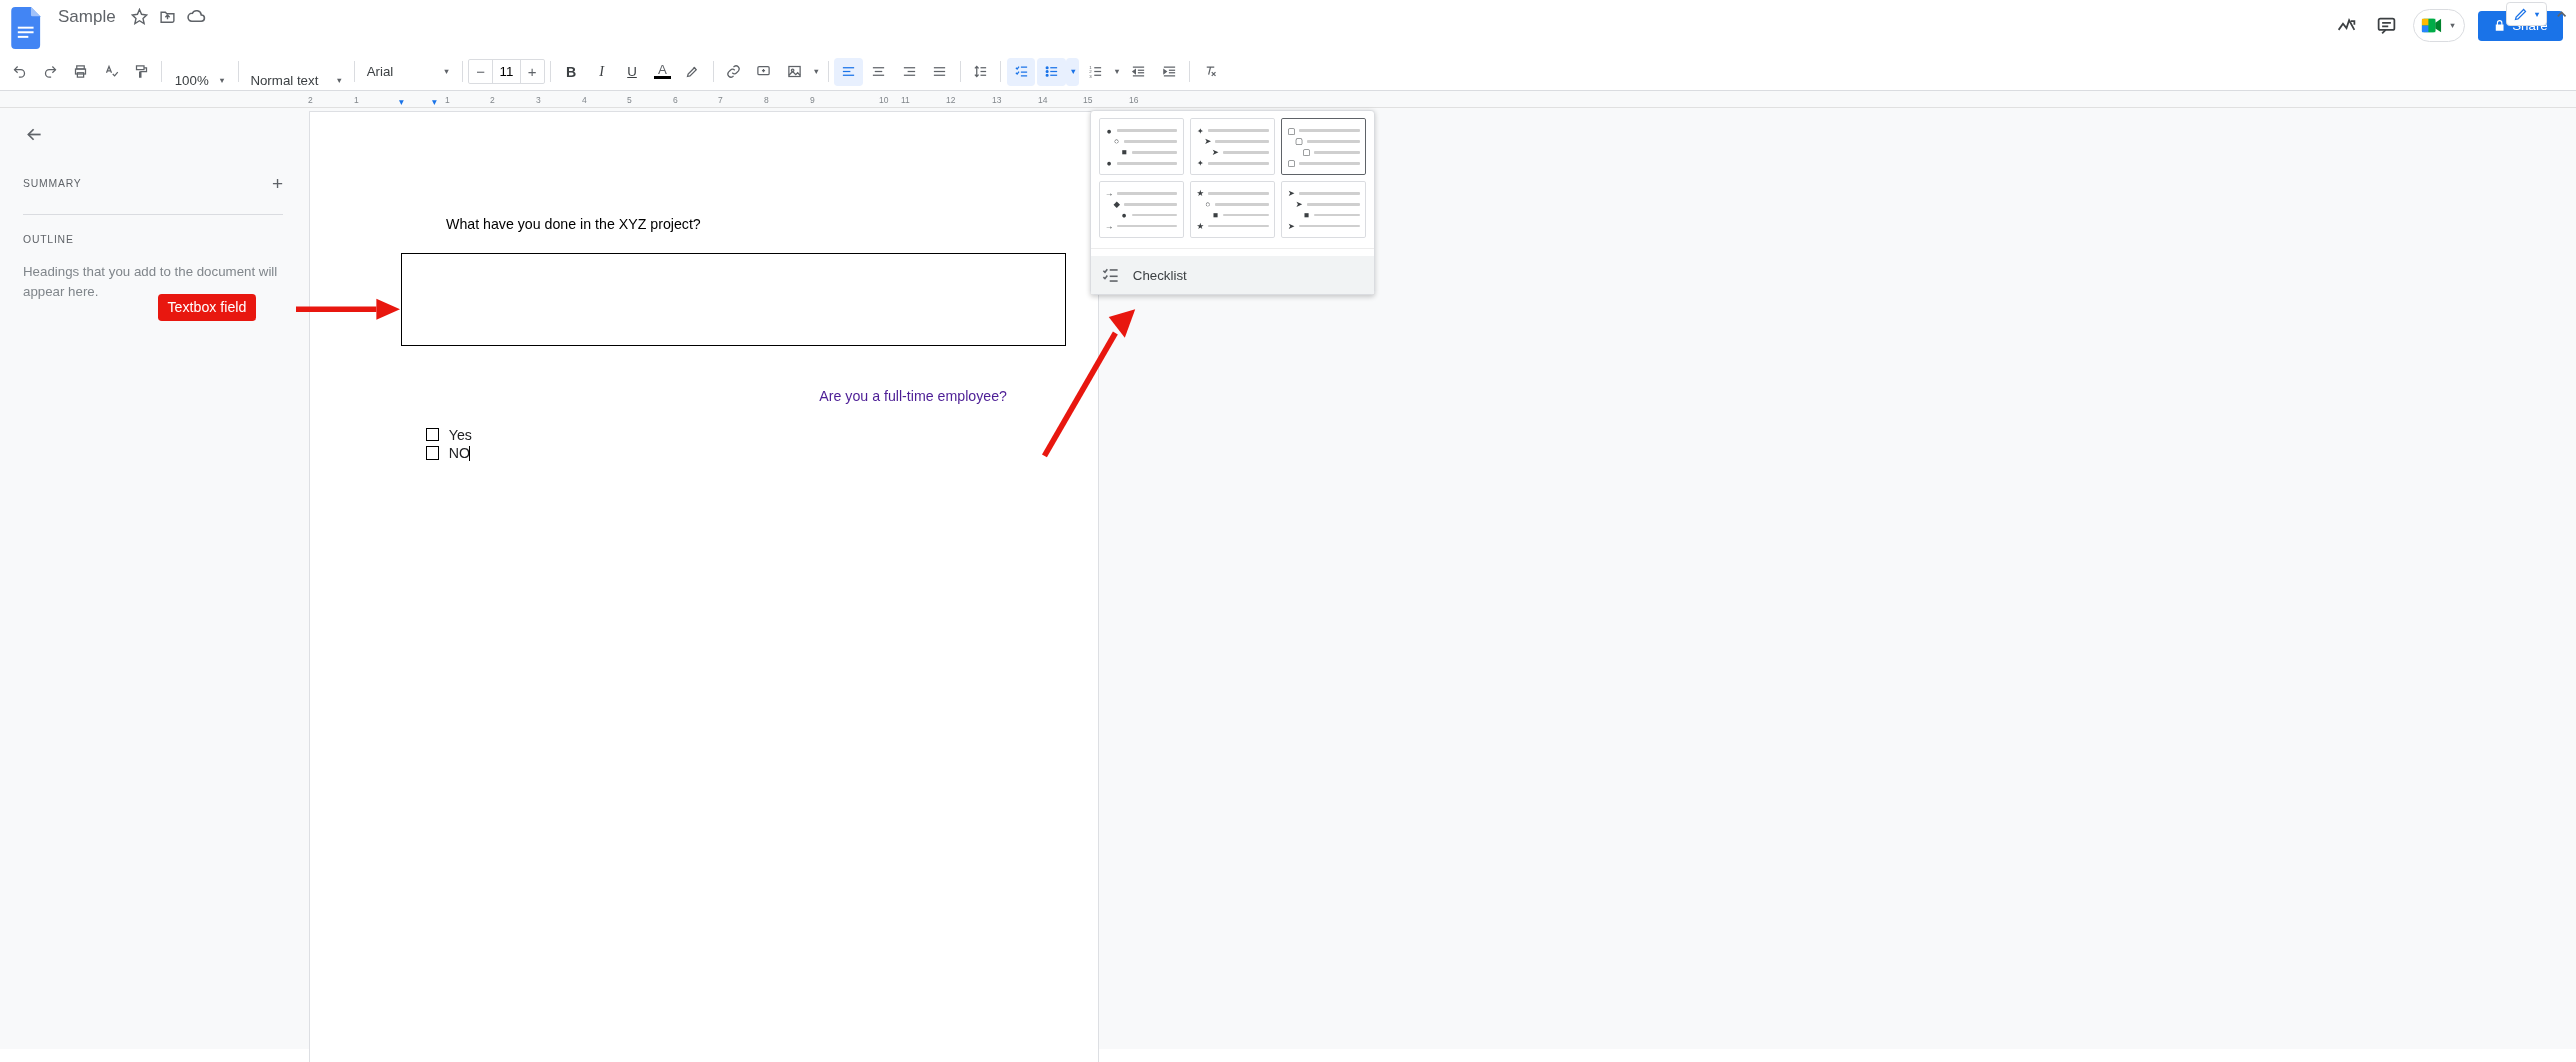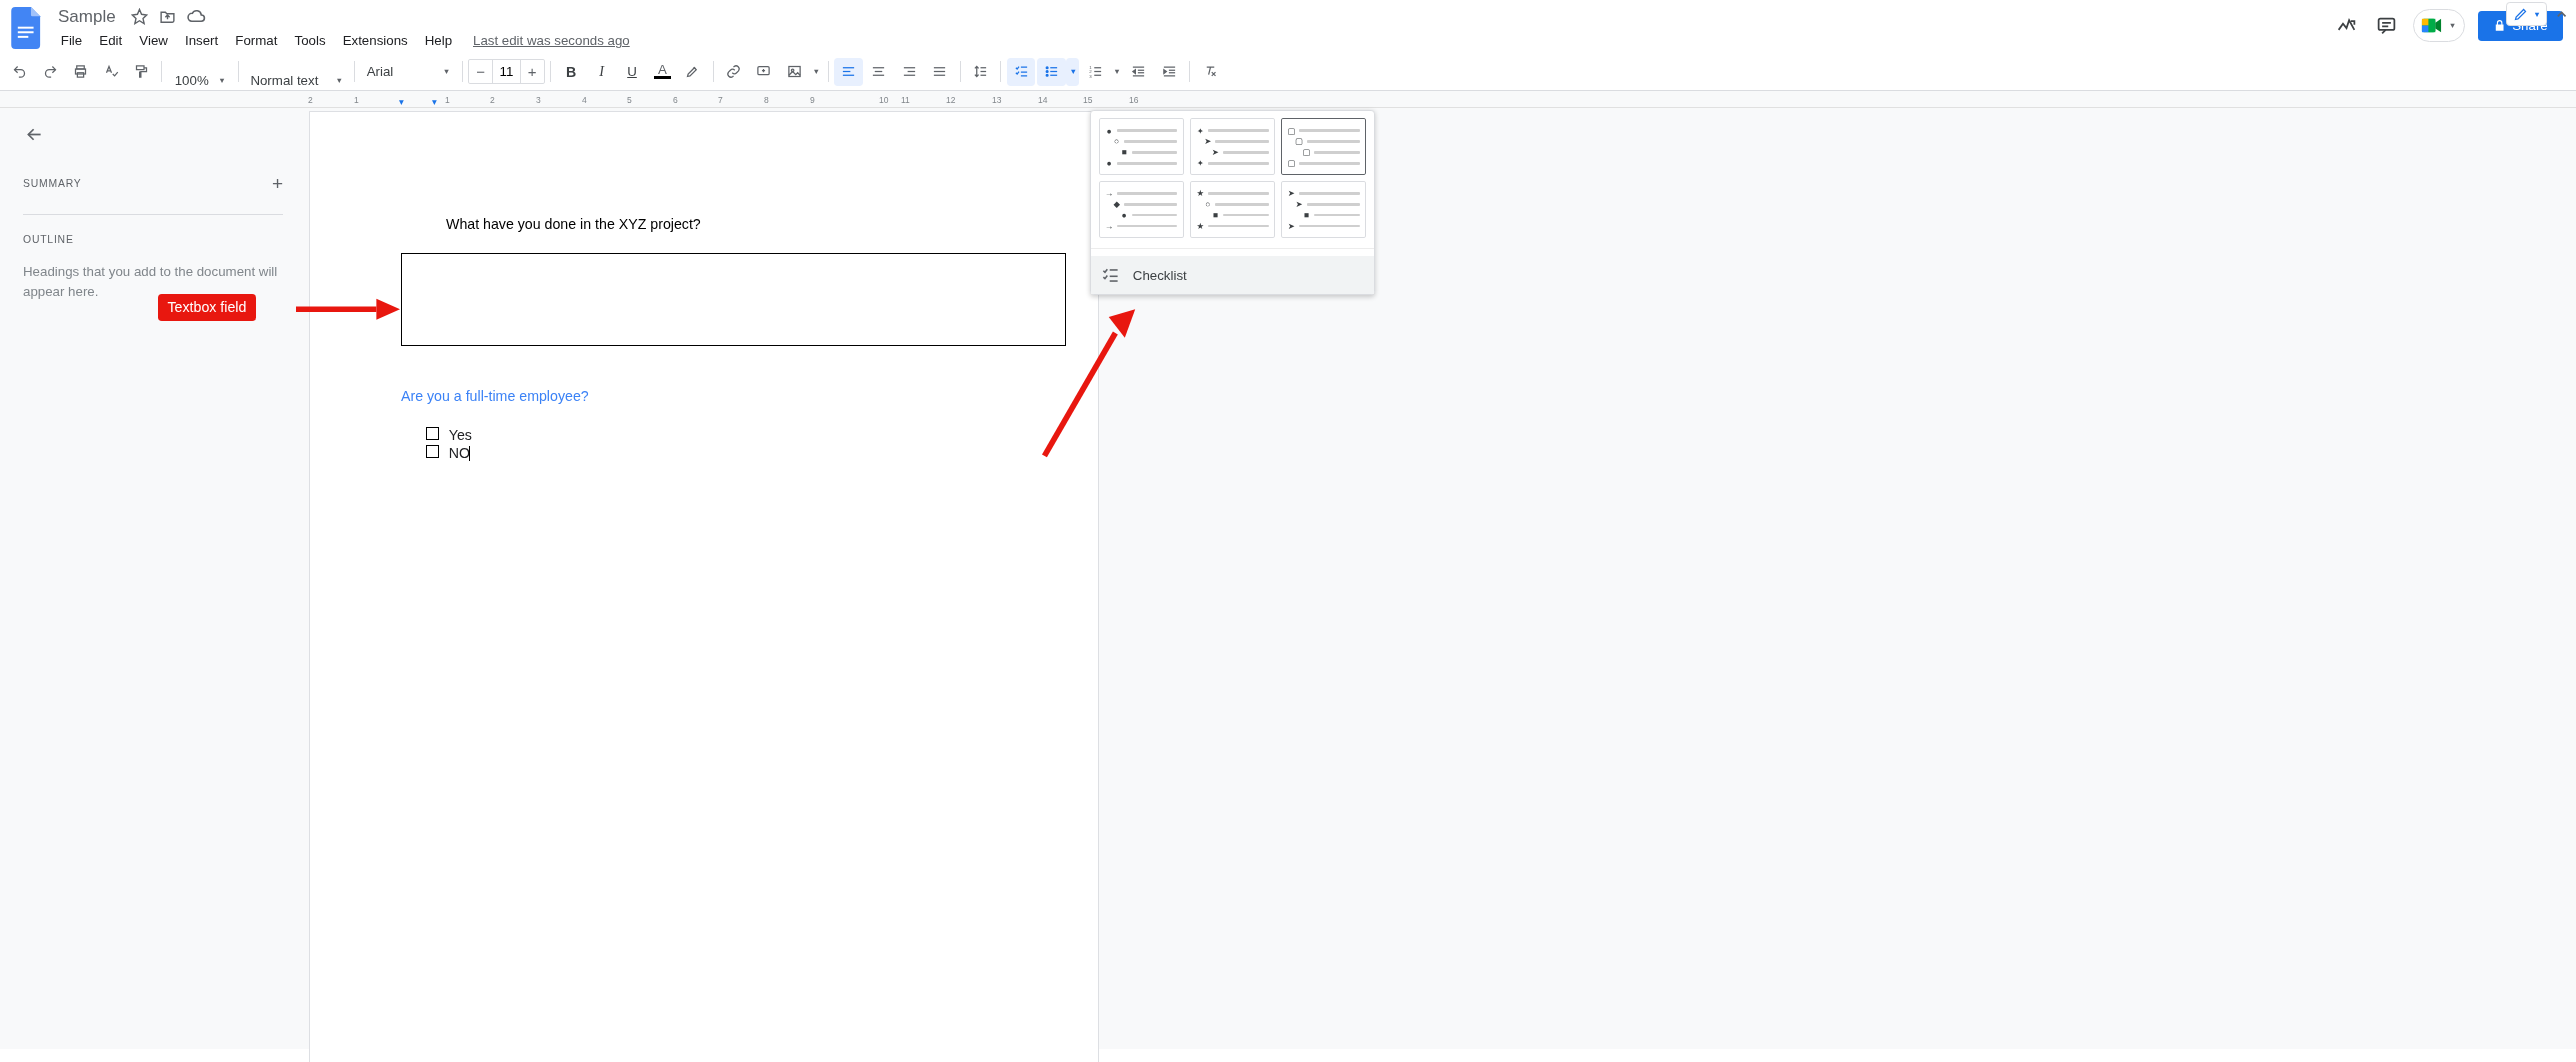--- a/index.html
+++ b/index.html
@@ -60,22 +60,22 @@
   .side-sec-row{display:flex; align-items:center; justify-content:space-between;}
   .side-h{ font-size:10.4px; font-weight:500; letter-spacing:0.8px; color:#5f6368;}
   .side-plus{ font-size:19px; color:#5f6368; cursor:pointer;}
   .side-div{ border:none; border-top:0.9px solid #dadce0; margin:19px 0;}
   .side-note{ font-size:13.3px; color:#80868b; line-height:1.5; margin-top:17px;}
 
   
   .page{ position:absolute; left:310px; top:21px; width:788px; min-height:950px; background:#fff; box-shadow:0 0 0 0.9px #dadce0; padding:104px 91px;}
   .q{ font-size:14.2px; color:#000; margin-bottom:21px;margin-left:45px;}
   .textbox-field{ width:665px; height:93px; border:1.4px solid #000;}
-  .q2{ font-size:14.2px; color:#3b82f6; margin-top:42px; margin-bottom:23px;}
-  .check-row{ display:flex; gap:9.5px; padding-left:25px; font-size:14.2px; margin-bottom:1.9px;}
+  .q2{ font-size:14.2px; color:#4c1d95; margin-top:42px; margin-bottom:23px;text-align:right;}
+  .check-row{ display:flex; align-items:center; gap:9.5px; padding-left:25px; font-size:14.2px; margin-bottom:1.9px;}
   .check-row .box{ width:13.3px;height:13.3px; border:1.4px solid #000;}
   .cursor-caret{ display:inline-block; width:0.9px; height:15px; background:#000; vertical-align:middle; margin-left:-0.9px;}
 
   
   .anno-label{ position:absolute; background:#e8170f; color:#fff; font-size:14.2px; padding:5.7px 9.5px; border-radius:3.8px; font-weight:500; z-index:5;}
   .anno-arrow{ position:absolute; z-index:5;}
 
   
   .popover{ position:absolute; top:0px; left:1090px; width:285px; background:#fff; border:0.9px solid #dadce0; box-shadow:0 1.9px 5.7px rgba(0,0,0,.2); border-radius:3.8px; z-index:20; padding:7.6px;}
   .preset-grid{ display:grid; grid-template-columns:repeat(3,1fr); gap:5.7px;}
@@ -123,31 +123,20 @@
           <svg width="17" height="17" viewBox="0 0 24 24" fill="none" stroke="#5f6368" stroke-width="2">
             <path d="M3 6h6l2 2h10v10a2 2 0 0 1-2 2H3z"></path>
             <path d="M12 10v6M9 13l3-3 3 3"></path>
           </svg>
         </span>
       <span class="title-icon">
           <svg width="19" height="19" viewBox="0 0 24 24" fill="none" stroke="#5f6368" stroke-width="2">
             <path d="M18 18a4 4 0 0 0 0-8 6 6 0 0 0-11.3-2A5 5 0 0 0 6 18z"></path>
           </svg>
         </span>
-    </div>
-    <div class="menu-row">
-      <span class="menu-item">File</span>
-      <span class="menu-item">Edit</span>
-      <span class="menu-item">View</span>
-      <span class="menu-item">Insert</span>
-      <span class="menu-item">Format</span>
-      <span class="menu-item">Tools</span>
-      <span class="menu-item">Extensions</span>
-      <span class="menu-item">Help</span>
-      <span class="last-edit">Last edit was seconds ago</span>
     </div>
   </div>
 
   <div class="header-right">
     <span class="hr-icon">
         <svg width="21" height="21" viewBox="0 0 24 24" fill="none" stroke="#3c4043" stroke-width="2">
           <path d="M3 17l5-7 4 5 3-9 6 11"></path>
           <path d="M17 7h4v4" fill="none"></path>
         </svg>
       </span>

